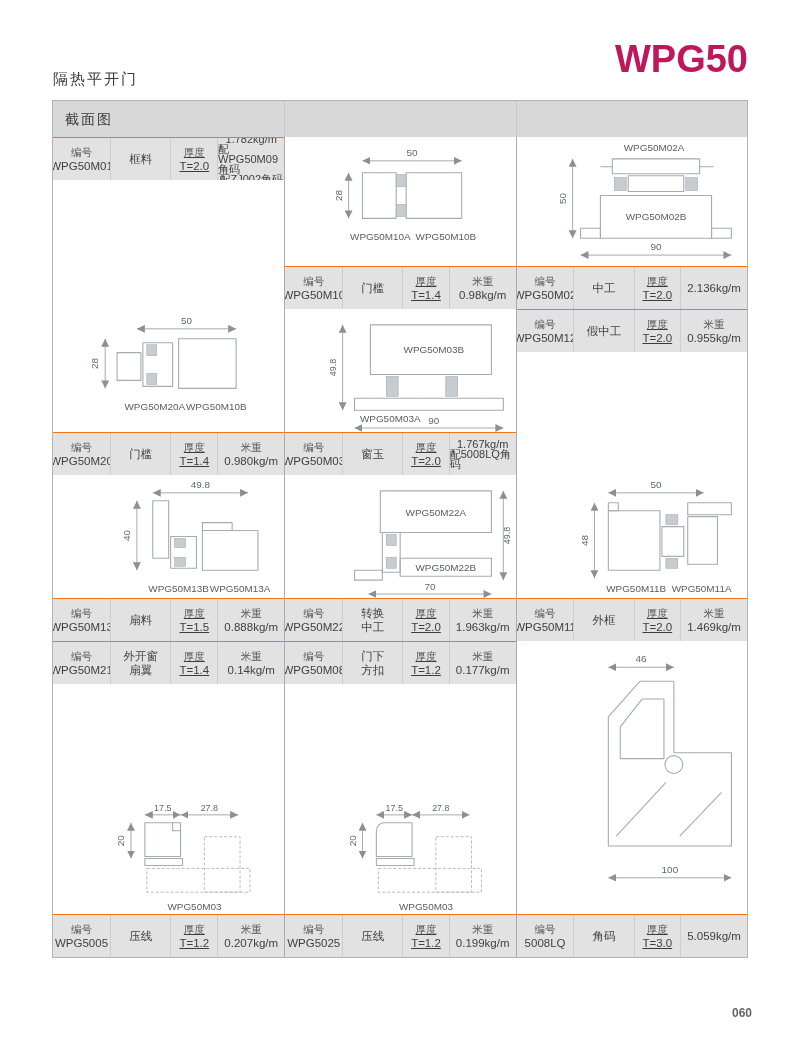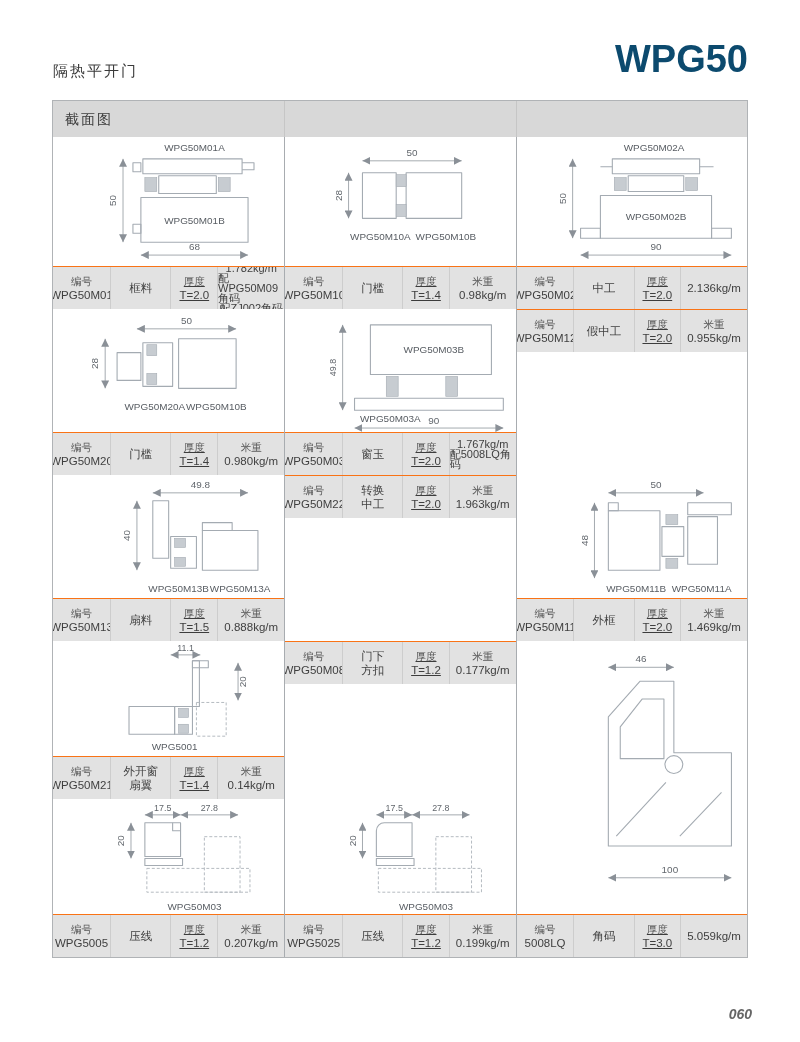--- a/index.html
+++ b/index.html
@@ -1,20 +1,20 @@
 <!DOCTYPE html>
 <html><head>
 <meta charset="utf-8">
 <style>
   html,body{margin:0;padding:0;}
   body{width:800px;height:1042px;position:relative;background:#ffffff;
        font-family:"Liberation Sans","DejaVu Sans",sans-serif;color:#3c3c3c;}
-  .doc-title{position:absolute;left:53px;top:62px;font-size:15px;letter-spacing:2px;color:#3a3a3a;}
-  .series{position:absolute;right:52px;top:38px;font-size:38px;font-weight:800;color:#0c4a6e;letter-spacing:0;}
-  .page-num{position:absolute;right:48px;top:1006px;font-size:14px;font-weight:bold;color:#666;font-style:italic;}
+  .doc-title{position:absolute;left:53px;top:70px;font-size:15px;letter-spacing:2px;color:#3a3a3a;}
+  .series{position:absolute;right:52px;top:38px;font-size:38px;font-weight:800;color:#be185d;letter-spacing:0;}
+  .page-num{position:absolute;right:48px;top:1006px;font-size:12px;font-weight:bold;color:#666;}
   .sheet{position:absolute;left:52px;top:100px;width:694px;border:1px solid #b0b3b6;background:#fff;}
   .band{display:grid;grid-template-columns:1fr 1fr 1fr;background:#d8d8d8;height:36px;}
   .band>div{border-left:1px solid #c6c6c6;}
   .band>div:first-child{border-left:none;padding-left:12px;}
   .band .bt{line-height:36px;padding-left:18px;font-size:14px;color:#3c3c3c;letter-spacing:2px;}
   .grid{display:grid;grid-template-columns:1fr 1fr 1fr;grid-template-rows:172px 166px 166px 158px 158px;}
   .cell{display:flex;flex-direction:column;min-width:0;}
   .colb{border-left:1px solid #a8acb0;}
   .span2{grid-row:span 2;justify-content:center;}
   .draw{flex:1;position:relative;overflow:hidden;}
@@ -54,40 +54,20 @@
 <div class="sheet">
   <div class="band">
     <div class="bt">截面图</div>
     <div></div>
     <div></div>
   </div>
 
   <div class="grid">
 
     <div class="cell">
-      <div class="draw">
-        <svg viewBox="0 0 232 130">
-          <text class="pl" x="142" y="14" text-anchor="middle">WPG50M01A</text>
-          <g class="pfg">
-            <rect class="pf" x="90" y="22" width="100" height="15"></rect>
-              <path class="pf" d="M190,26 h12 v7 h-12"></path>
-            <rect class="ht" x="92" y="41" width="12" height="14"></rect>
-              <rect class="ht" x="166" y="41" width="12" height="14"></rect>
-            <rect class="pf" x="106" y="39" width="58" height="18"></rect>
-            <rect class="pf" x="88" y="61" width="108" height="45"></rect>
-            <rect class="pf" x="80" y="26" width="8" height="9"></rect>
-              <rect class="pf" x="80" y="88" width="8" height="9"></rect>
-          </g>
-          <text class="pl" x="142" y="88" text-anchor="middle">WPG50M01B</text>
-          <line class="dim" x1="70" y1="22" x2="70" y2="106"></line>
-          <text class="dt" x="63" y="64" text-anchor="middle" transform="rotate(-90 63 64)">50</text>
-          <line class="dim" x1="88" y1="119" x2="196" y2="119"></line>
-          <text class="dt" x="142" y="114" text-anchor="middle">68</text>
-        </svg>
-      </div>
       <div class="info">
         <div class="ic w1">
             <div class="h">编号</div>
             <div class="v">WPG50M01</div>
           </div>
         <div class="ic w2">
             <div class="v">框料</div>
           </div>
         <div class="ic w3">
             <div class="h">厚度</div>
@@ -301,20 +281,38 @@
             <div class="v">T=1.5</div>
           </div>
         <div class="ic w4">
             <div class="h">米重</div>
             <div class="v">0.888kg/m</div>
           </div>
       </div>
     </div>
 
     <div class="cell colb">
+      <div class="draw">
+        <svg viewBox="0 0 232 124">
+          <g class="pfg">
+            <rect class="pf" x="96" y="16" width="112" height="42"></rect>
+            <rect class="pf" x="98" y="58" width="18" height="40"></rect>
+            <rect class="ht" x="102" y="60" width="10" height="11"></rect>
+              <rect class="ht" x="102" y="83" width="10" height="11"></rect>
+            <rect class="pf" x="116" y="84" width="92" height="18"></rect>
+            <rect class="pf" x="70" y="96" width="28" height="10"></rect>
+          </g>
+          <text class="pl" x="152" y="41" text-anchor="middle">WPG50M22A</text>
+          <text class="pl" x="162" y="97" text-anchor="middle">WPG50M22B</text>
+          <line class="dim" x1="220" y1="16" x2="220" y2="106"></line>
+          <text class="dts" x="227" y="61" text-anchor="middle" transform="rotate(-90 227 61)">49.8</text>
+          <line class="dim" x1="84" y1="120" x2="208" y2="120"></line>
+          <text class="dt" x="146" y="116" text-anchor="middle">70</text>
+        </svg>
+      </div>
       <div class="info">
         <div class="ic w1">
             <div class="h">编号</div>
             <div class="v">WPG50M22</div>
           </div>
         <div class="ic w2">
             <div class="v">转换</div>
             <div class="v">中工</div>
           </div>
         <div class="ic w3">
@@ -361,38 +359,20 @@
             <div class="v">T=2.0</div>
           </div>
         <div class="ic w4">
             <div class="h">米重</div>
             <div class="v">1.469kg/m</div>
           </div>
       </div>
     </div>
 
     <div class="cell">
-      <div class="draw">
-        <svg viewBox="0 0 232 116">
-          <line class="dim" x1="118" y1="14" x2="148" y2="14"></line>
-          <text class="dts" x="133" y="10" text-anchor="middle">11.1</text>
-          <g class="pfg">
-            <rect class="pf" x="140" y="20" width="7" height="46"></rect>
-              <rect class="pf" x="140" y="20" width="16" height="7"></rect>
-            <rect class="pf" x="76" y="66" width="46" height="28"></rect>
-            <rect class="pf" x="122" y="66" width="18" height="28"></rect>
-            <rect class="ht" x="126" y="68" width="10" height="9"></rect>
-              <rect class="ht" x="126" y="84" width="10" height="9"></rect>
-            <rect class="dsh" x="144" y="62" width="30" height="34"></rect>
-          </g>
-          <line class="dim" x1="186" y1="22" x2="186" y2="60"></line>
-          <text class="dt" x="194" y="41" text-anchor="middle" transform="rotate(-90 194 41)">20</text>
-          <text class="pl" x="122" y="110" text-anchor="middle">WPG5001</text>
-        </svg>
-      </div>
       <div class="info">
         <div class="ic w1">
             <div class="h">编号</div>
             <div class="v">WPG50M21</div>
           </div>
         <div class="ic w2">
             <div class="v">外开窗</div>
             <div class="v">扇翼</div>
           </div>
         <div class="ic w3">

